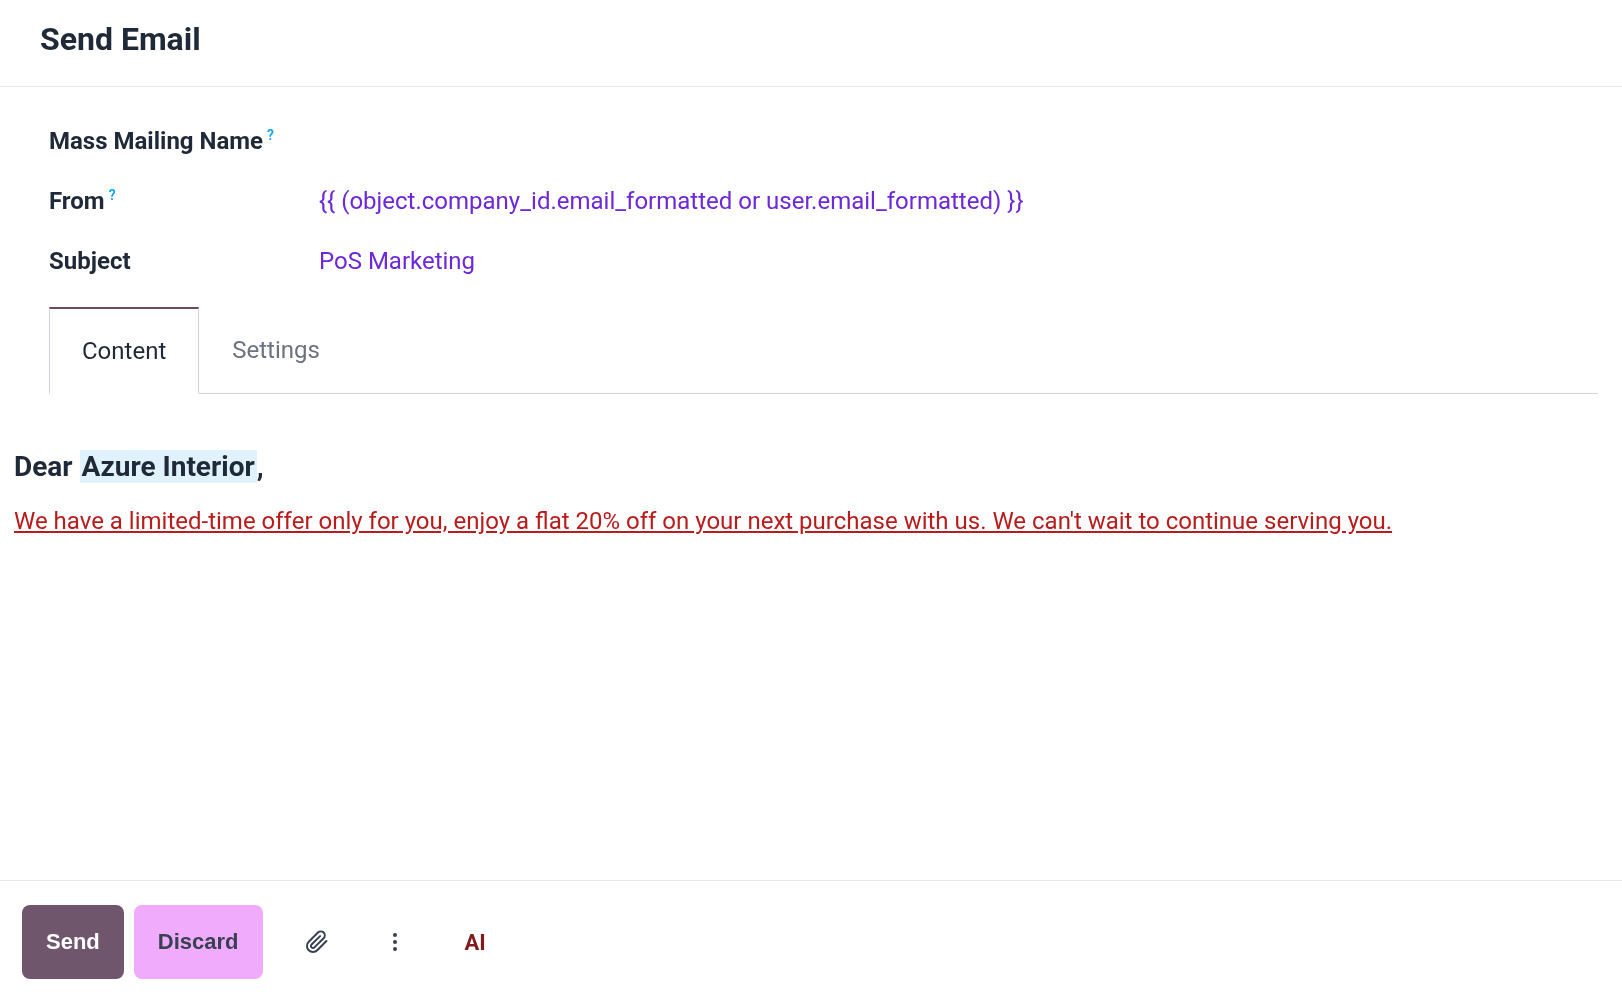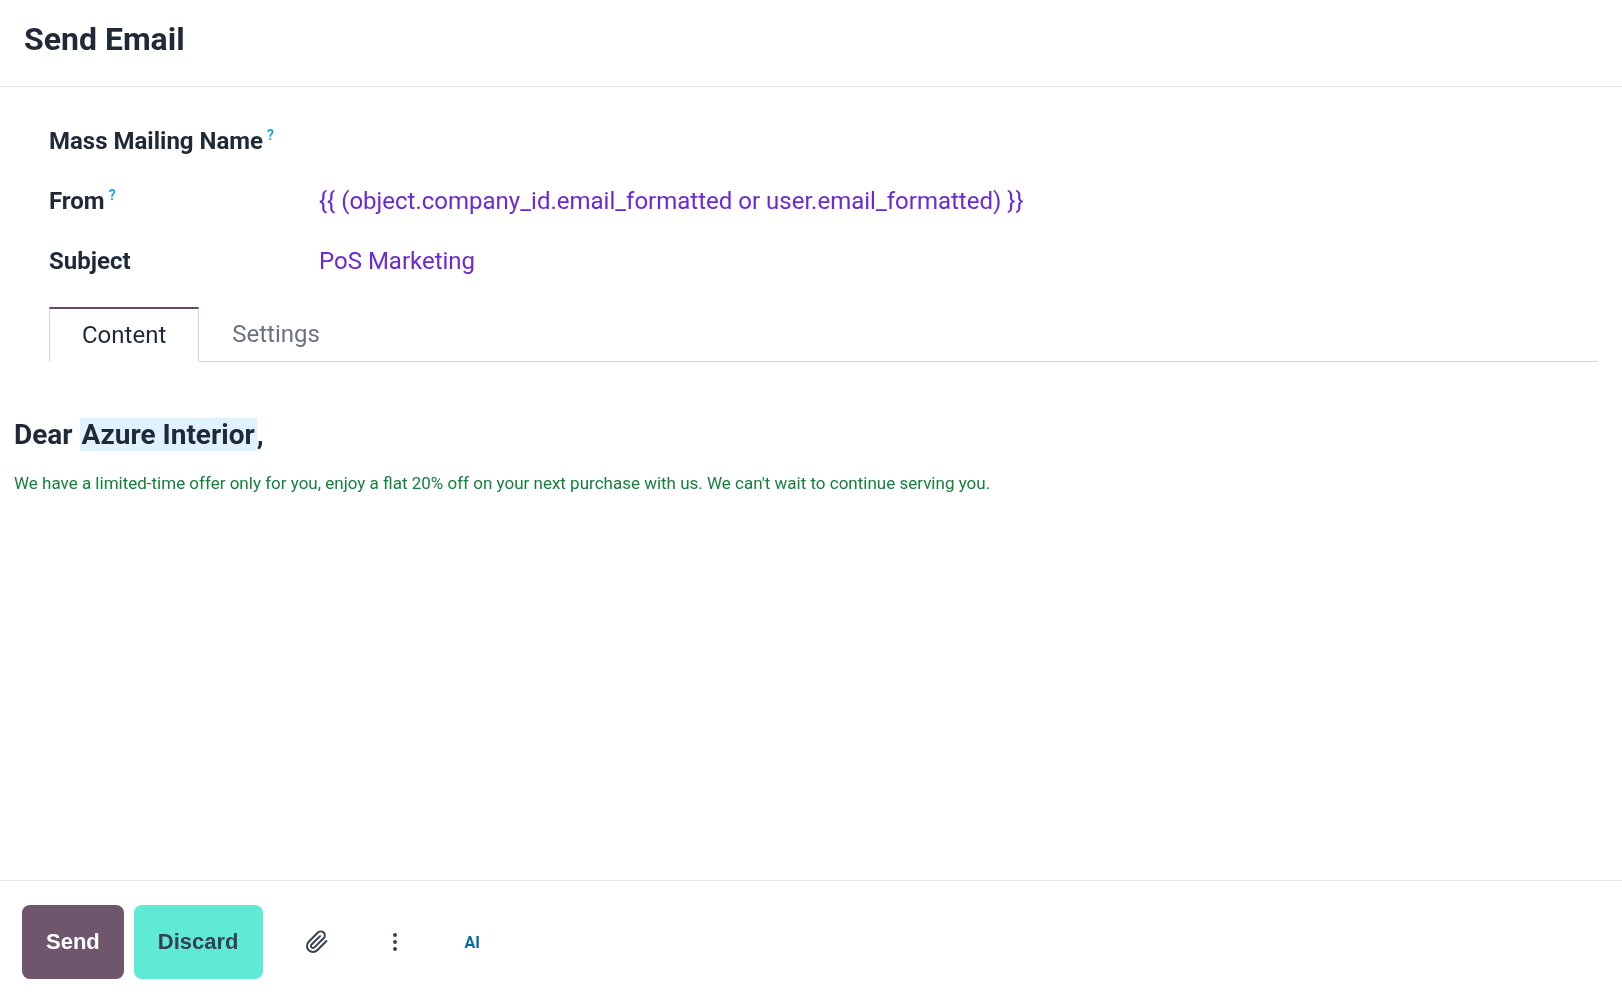--- a/index.html
+++ b/index.html
@@ -9,21 +9,21 @@
   }
   body {
     font-family: -apple-system, BlinkMacSystemFont, "Segoe UI", Roboto, "Helvetica Neue", Arial, sans-serif;
     background: #ffffff;
     color: #1f2937;
     width: 1622px;
     height: 1003px;
     position: relative;
   }
   .header {
-    padding: 20px 24px 28px 24px;
+    padding: 20px 24px 28px 40px;
     border-bottom: 1px solid #e5e7eb;
   }
   .header h1 {
     font-size: 32px;
     font-weight: 700;
     color: #1f2937;
   }
   .form-area {
     padding: 40px 24px 20px 24px;
     margin-left: 25px;
@@ -52,21 +52,21 @@
     font-size: 24px;
     color: #6d28d9;
     flex: 1;
   }
   .tabs {
     display: flex;
     margin-top: 18px;
     border-bottom: 1px solid #d1d5db;
   }
   .tab {
-    padding: 12px 32px;
+    padding: 28px 32px;
     font-size: 24px;
     color: #6b7280;
     cursor: pointer;
     border: 1px solid transparent;
     border-bottom: none;
     position: relative;
     background: #ffffff;
   }
   .tab.active {
     color: #1f2937;
@@ -82,23 +82,24 @@
     font-size: 28px;
     font-weight: 700;
     color: #1f2937;
     margin-bottom: 20px;
   }
   .greeting .highlight {
     background: #e0f2fe;
     padding: 0 2px;
   }
   .body-text {
-    font-size: 17px;
-    color: #15803d;
+    font-size: 24px;
+    color: #b91c1c;
     line-height: 1.5;
+    text-decoration: underline;
   }
   .footer {
     position: absolute;
     bottom: 0;
     left: 0;
     right: 0;
     border-top: 1px solid #e5e7eb;
     padding: 24px 22px;
     display: flex;
     align-items: center;
@@ -110,41 +111,41 @@
     font-weight: 600;
     border-radius: 8px;
     border: none;
     cursor: pointer;
   }
   .btn-primary {
     background: #70566d;
     color: #ffffff;
   }
   .btn-secondary {
-    background: #5eead4;
+    background: #f0abfc;
     color: #374151;
   }
   .icon-btn {
     width: 48px;
     height: 48px;
     display: flex;
     align-items: center;
     justify-content: center;
     cursor: pointer;
     color: #374151;
     margin-left: 20px;
   }
   .icon-btn svg {
     width: 24px;
     height: 24px;
   }
   .ai-btn {
-    font-size: 16px;
-    font-weight: 700;
-    color: #0369a1;
+    font-size: 22px;
+    font-weight: 700;
+    color: #7f1d1d;
     cursor: pointer;
     padding: 0 16px;
     margin-left: 20px;
   }
 </style>
 </head>
 <body>
 
 <div class="header">
   <h1>Send Email</h1>

